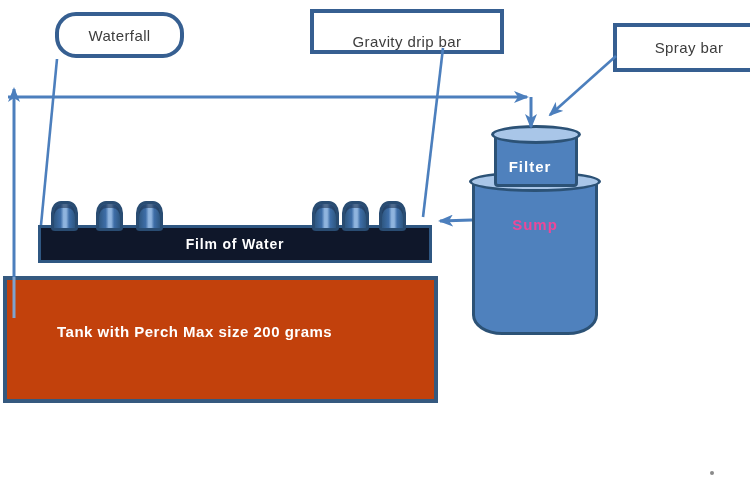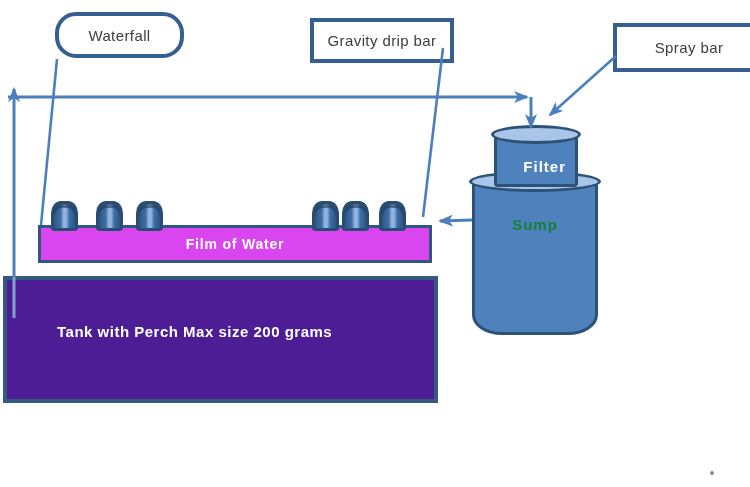--- a/index.html
+++ b/index.html
@@ -16,50 +16,50 @@
     background:#ffffff;
     border:4px solid #365F91;
     display:flex;align-items:center;justify-content:center;
     box-sizing:border-box;
     color:#3D3D3D;
     font-size:15px;
     font-weight:500;
     letter-spacing:.4px;
   }
   .box-waterfall{left:55px;top:12px;width:129px;height:46px;border-radius:21px;}
-  .box-gravity{left:310px;top:18px;width:144px;height:45px;}
+  .box-gravity{left:310px;top:9px;width:194px;height:45px;align-items:flex-end;}
   .box-spray{left:613px;top:23px;width:152px;height:49px;}
 
   
   .film-bar{
     position:absolute;
     left:38px;top:225px;width:394px;height:38px;
     box-sizing:border-box;
-    background:#d946ef;
+    background:#0f172a;
     border:3px solid #2F5782;
     display:flex;align-items:center;justify-content:center;
     color:#ffffff;font-size:14px;font-weight:700;letter-spacing:.8px;
   }
   
   .peg{
     position:absolute;
     top:201px;width:27px;height:30px;
     box-sizing:border-box;
     border:3px solid #294C72;
     border-radius:10px 10px 4px 4px / 12px 12px 3px 3px;
     background:linear-gradient(to right,#2E5781 0%,#3E6EA8 32%,#8FB4DE 46%,#8FB4DE 58%,#3E6EA8 72%,#2E5781 100%);
     box-shadow:inset 0 4px 0 rgba(26,46,74,.55);
   }
 
   
   .tank{
     position:absolute;
     left:3px;top:276px;width:435px;height:127px;
     box-sizing:border-box;
-    background:#4c1d95;
+    background:#c2410c;
     border:4px solid #35597F;
     color:#ffffff;
   }
   .tank-label{
     position:absolute;left:50px;top:43px;
     font-size:15px;font-weight:600;letter-spacing:.5px;
   }
 
   
   .sump-body{
@@ -90,28 +90,28 @@
     position:absolute;
     left:491px;top:125px;width:90px;height:19px;
     box-sizing:border-box;
     background:#A9C6E8;
     border:3px solid #2C5276;
     border-radius:50%;
   }
   .filter-label{
     position:absolute;
     left:494px;top:158px;width:72px;
-    text-align:right;
+    text-align:center;
     color:#ffffff;font-size:15px;font-weight:600;letter-spacing:1px;
   }
   .sump-label{
     position:absolute;
     left:472px;top:210px;width:126px;
     text-align:center;
-    color:#15803d;font-size:15px;font-weight:600;letter-spacing:1px;
+    color:#ec4899;font-size:15px;font-weight:600;letter-spacing:1px;
     line-height:30px;
   }
   .sump-label div{height:30px;}
 
   
   .connectors{
     position:absolute;left:0;top:0;width:750px;height:487px;
     pointer-events:none;
   }
 

